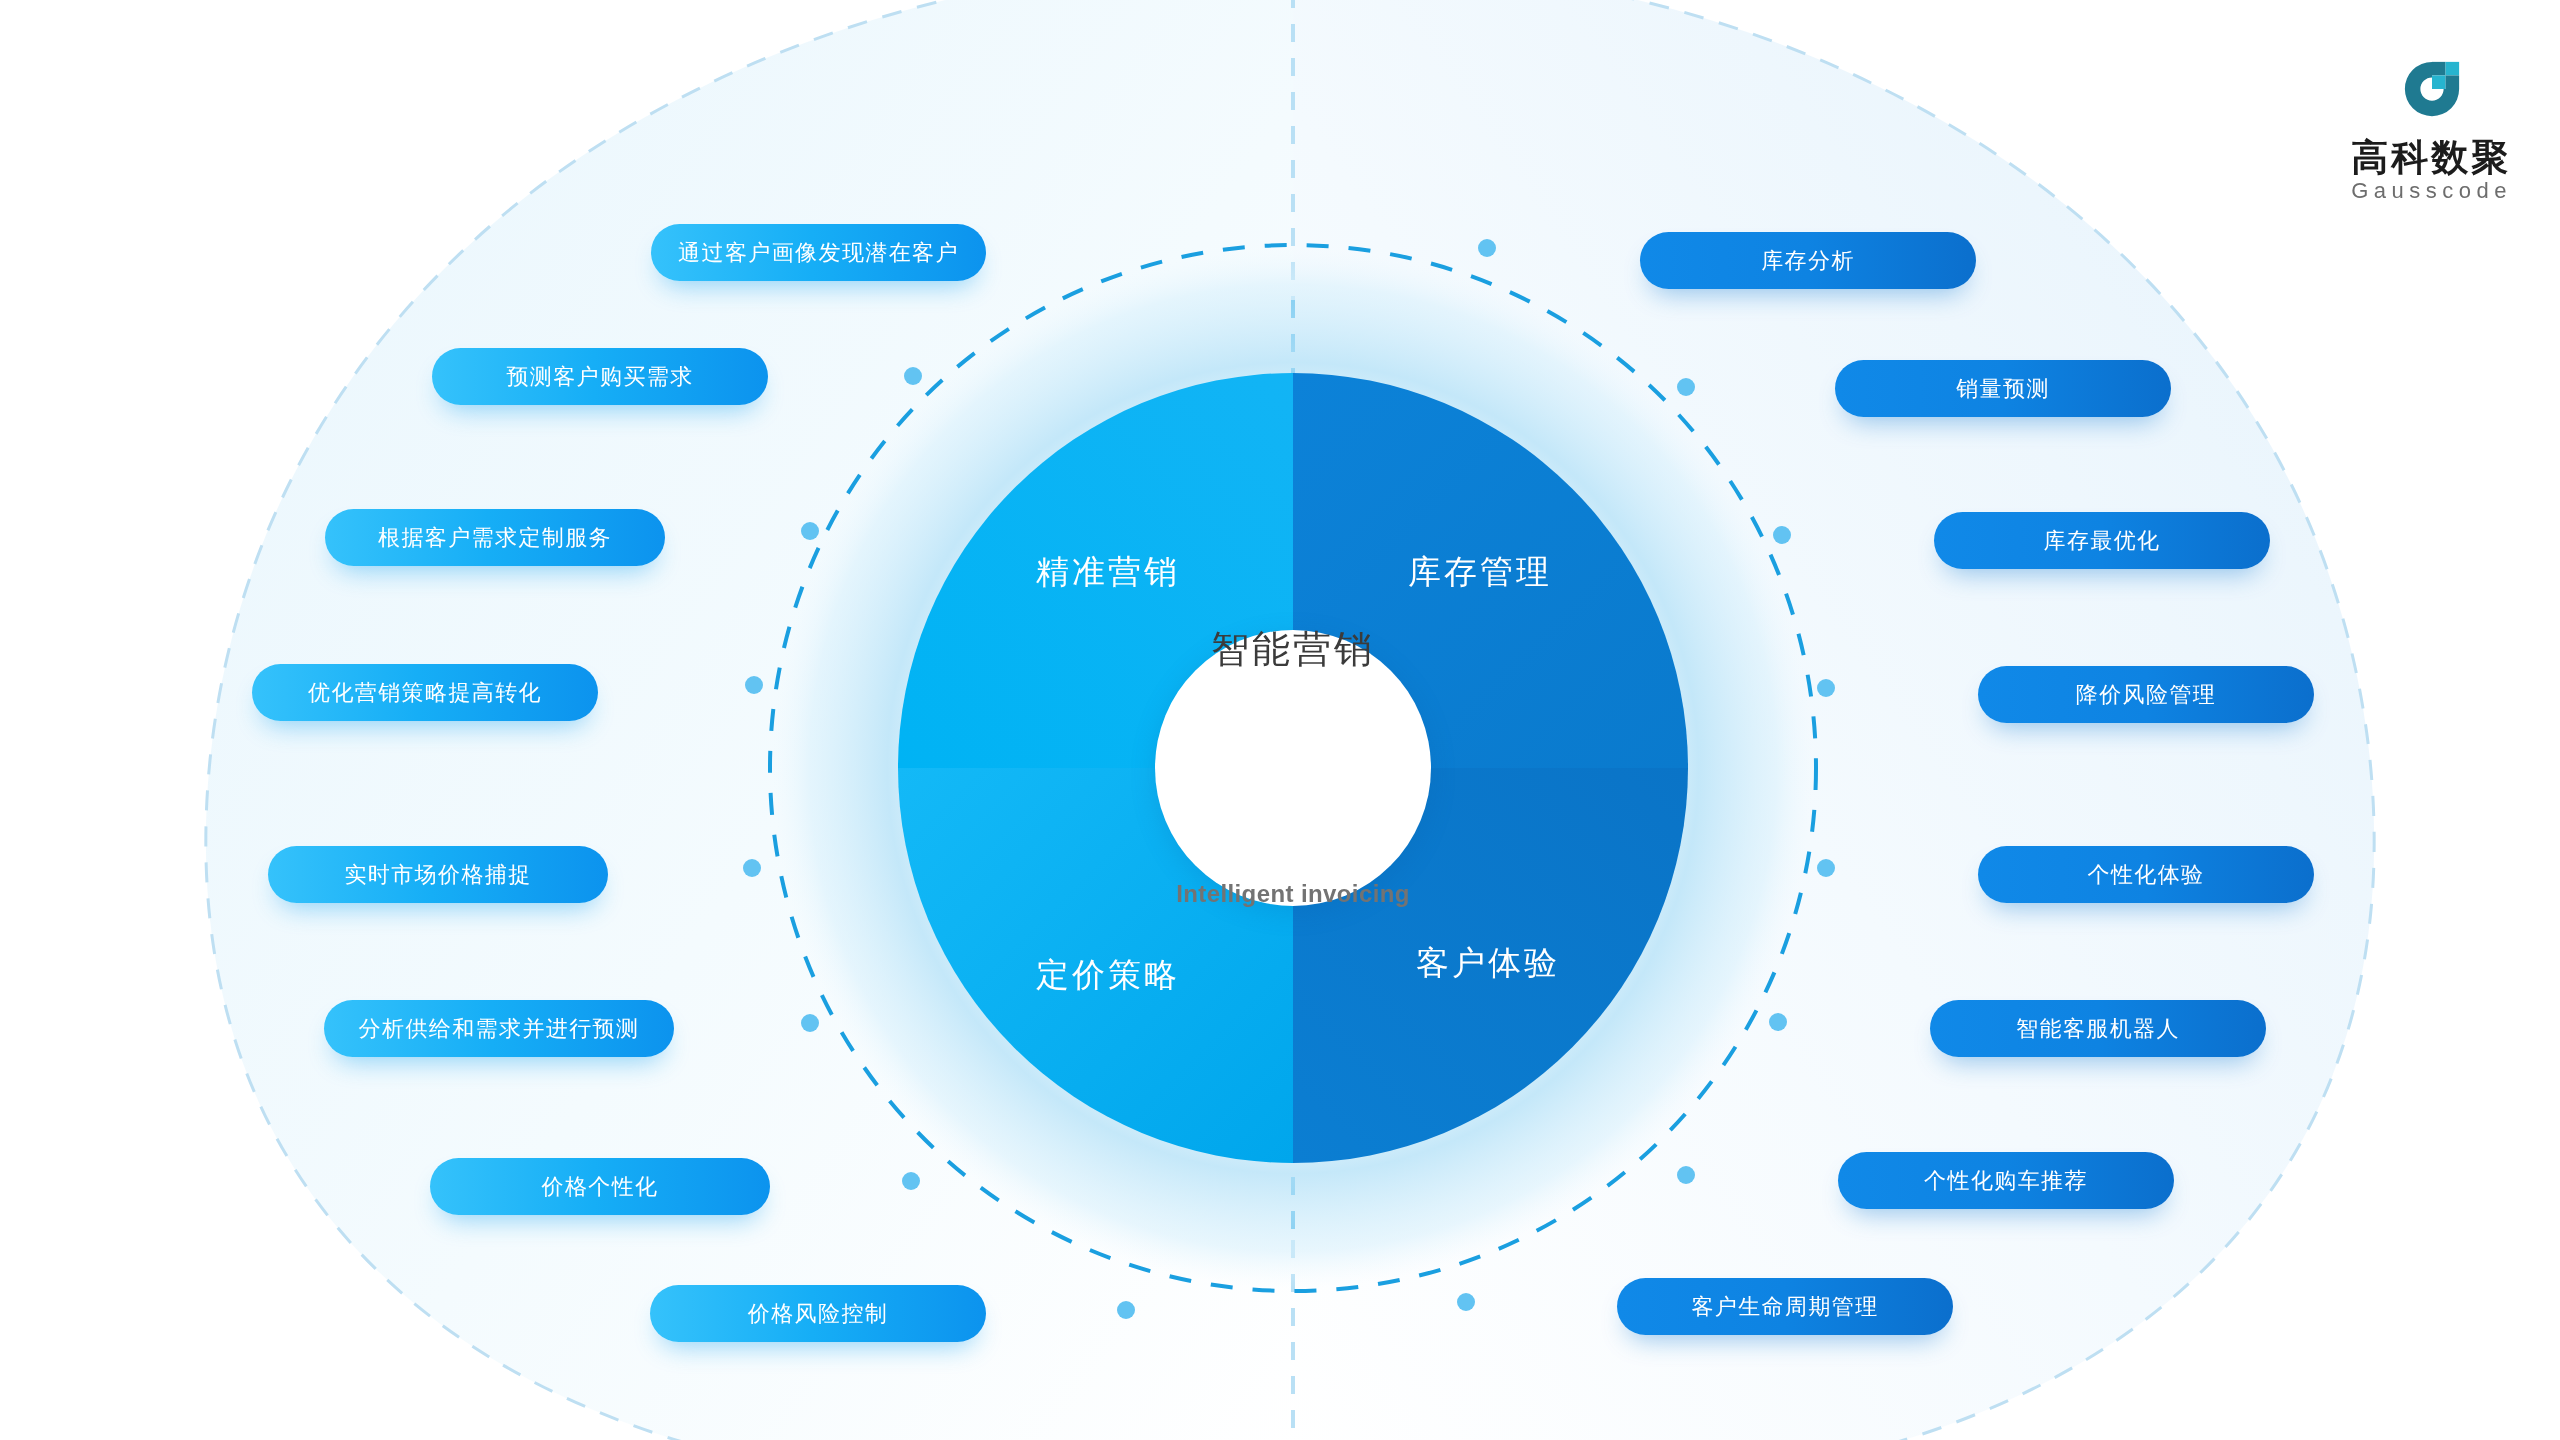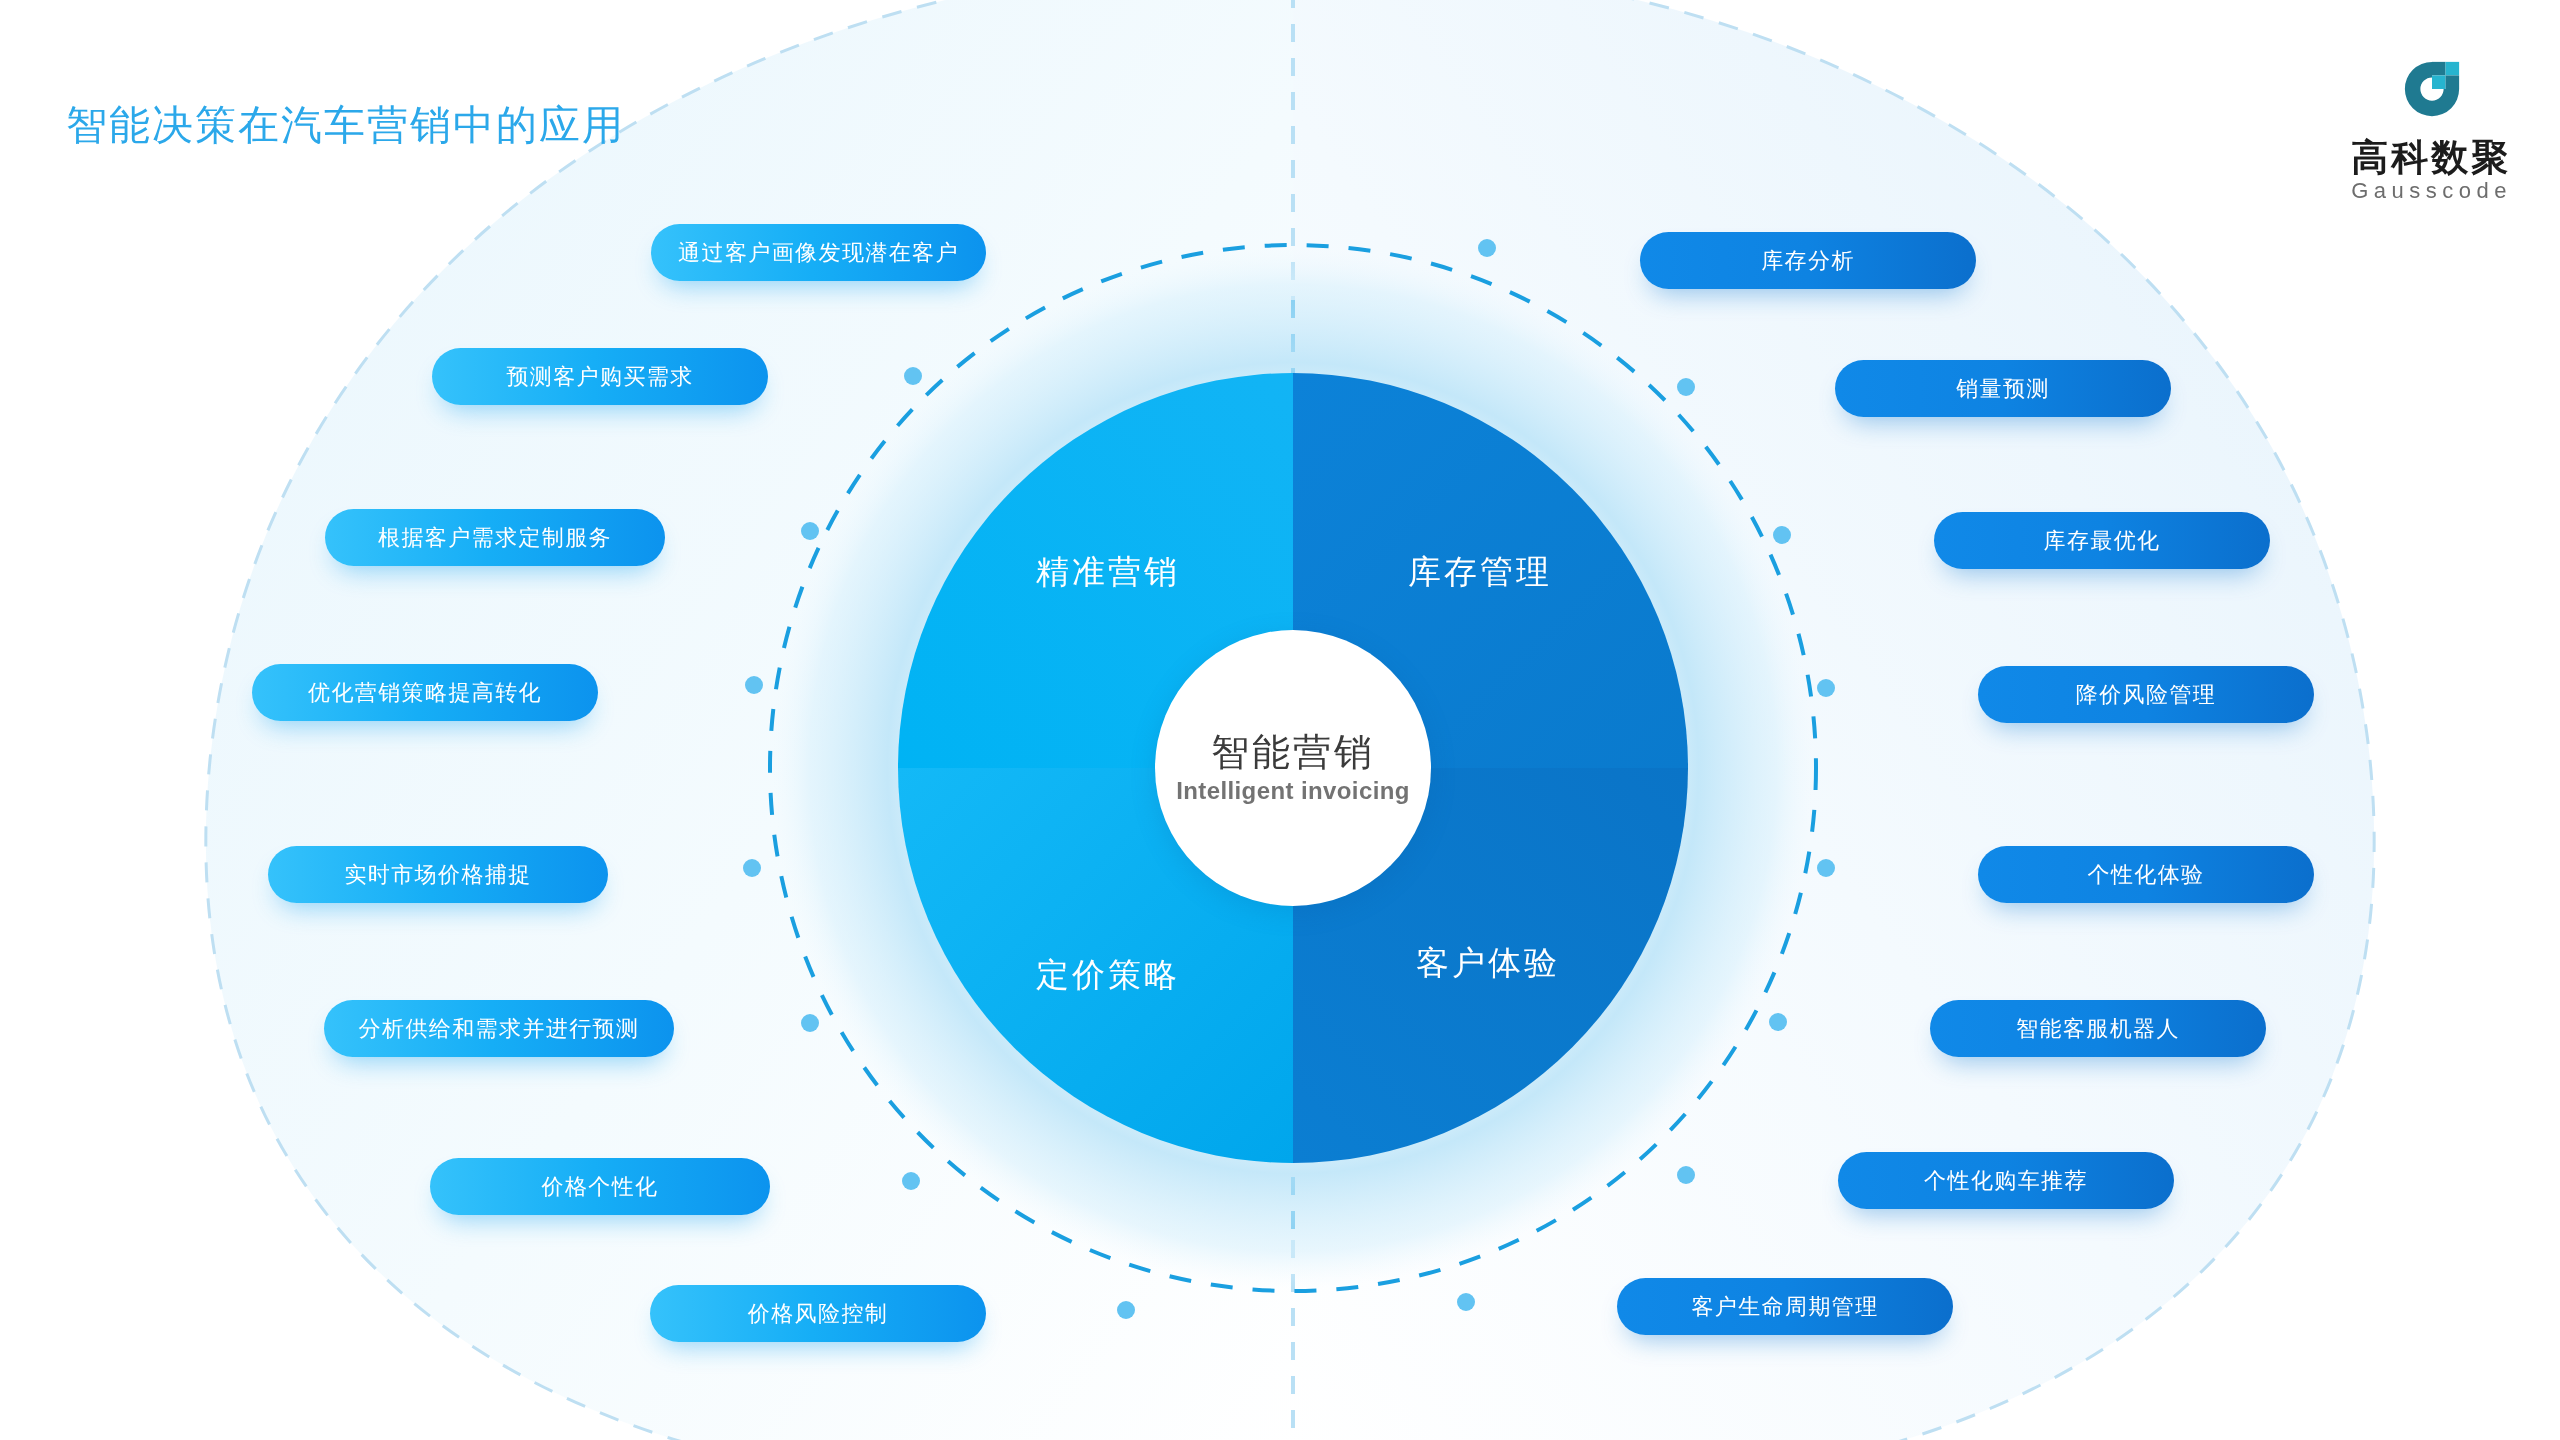--- a/index.html
+++ b/index.html
@@ -71,21 +71,21 @@
   #hub {
     position: absolute;
     left: 1155px; top: 630px;
     width: 276px; height: 276px;
     border-radius: 50%;
     background: #ffffff;
     box-shadow: 0 6px 26px rgba(0, 90, 160, .18);
     display: flex;
     flex-direction: column;
     align-items: center;
-    justify-content: center;
+    justify-content: space-between;
     gap: 8px;
   }
   #hub-cn {
     font-size: 38px;
     color: #3b3b3b;
     letter-spacing: 3px;
     line-height: 1;
   }
   #hub-en {
     font-size: 24px;
@@ -244,21 +244,20 @@
       <circle cx="1686" cy="387" r="9"></circle>
       <circle cx="1782" cy="535" r="9"></circle>
       <circle cx="1826" cy="688" r="9"></circle>
       <circle cx="1826" cy="868" r="9"></circle>
       <circle cx="1778" cy="1022" r="9"></circle>
       <circle cx="1686" cy="1175" r="9"></circle>
       <circle cx="1466" cy="1302" r="9"></circle>
     </g>
   </svg>
 
-  <div id="page-title">智能决策在汽车营销中的应用</div>
 
   <div id="logo">
     <svg id="logo-mark" viewBox="0 0 64 64">
       <path d="M32 4 A28 28 0 1 0 60 32 L44 32 A12 12 0 1 1 32 20 Z" fill="#1F7A91"></path>
       <rect x="32" y="4" width="14" height="14" fill="#1F7A91"></rect>
       <rect x="46" y="4" width="14" height="14" fill="#27B4CF"></rect>
       <rect x="32" y="18" width="14" height="14" fill="#27B4CF"></rect>
       <rect x="46" y="18" width="14" height="14" fill="#1F7A91"></rect>
     </svg>
     <div id="logo-text">

